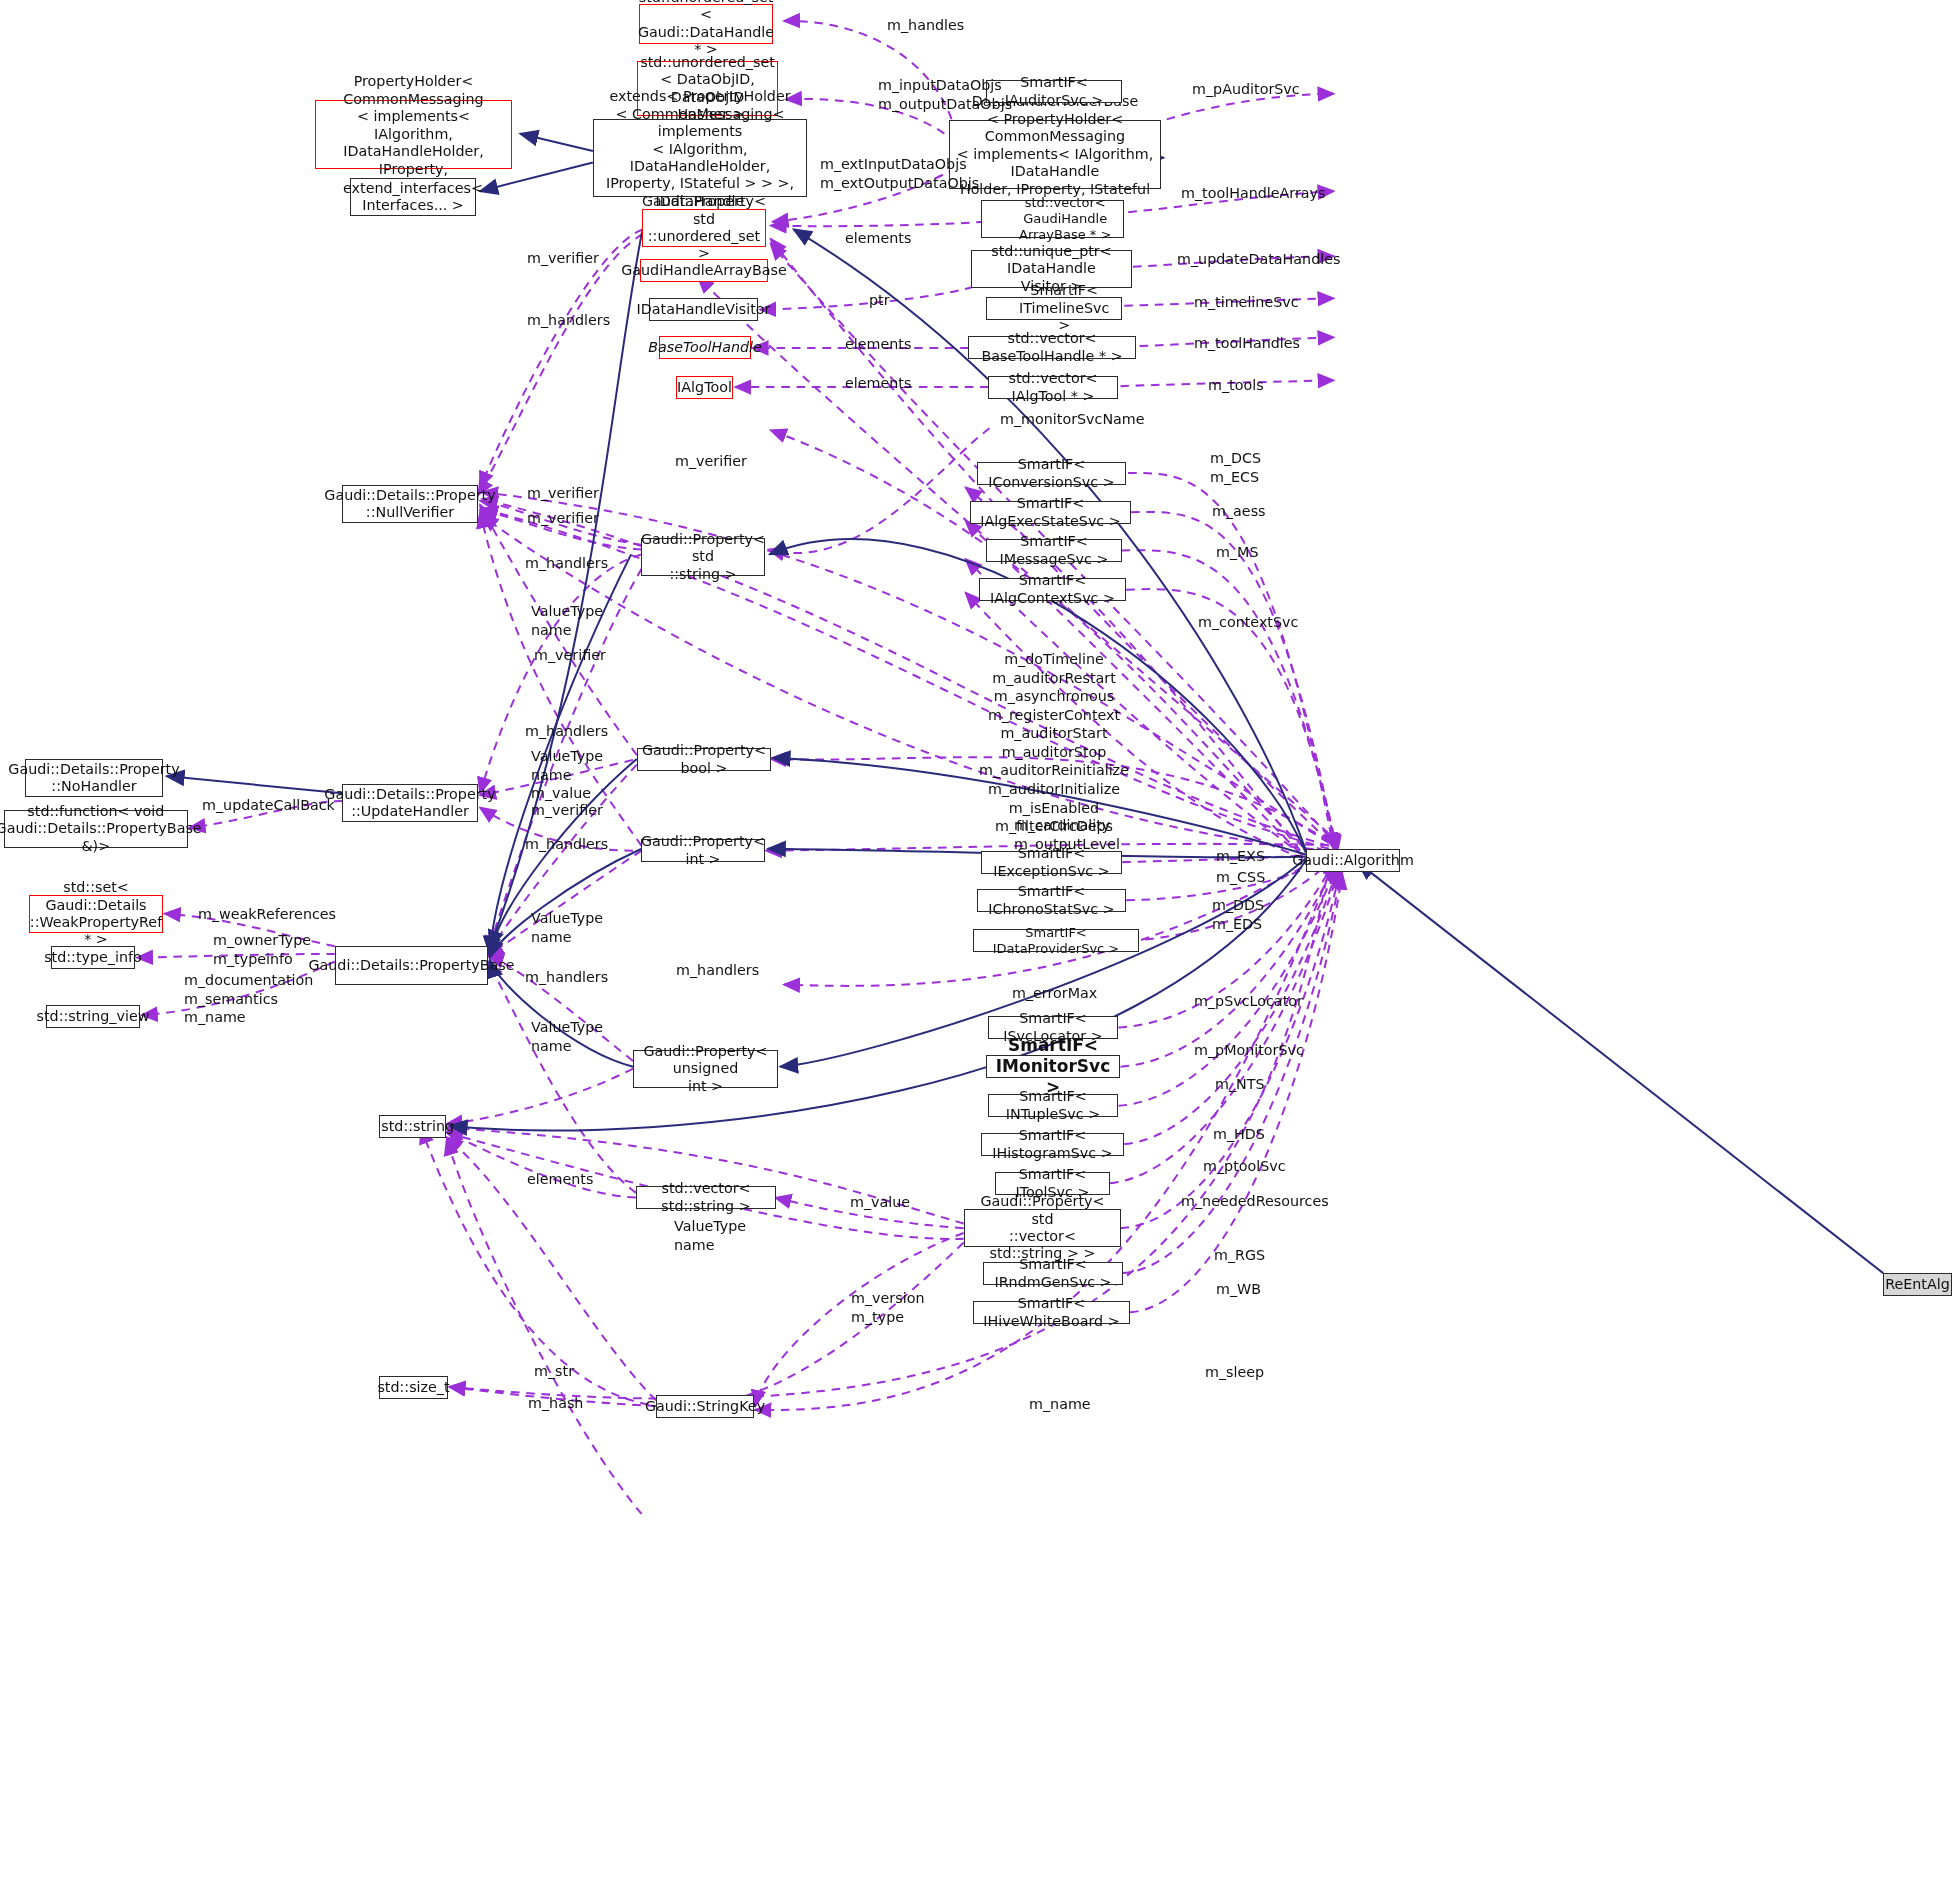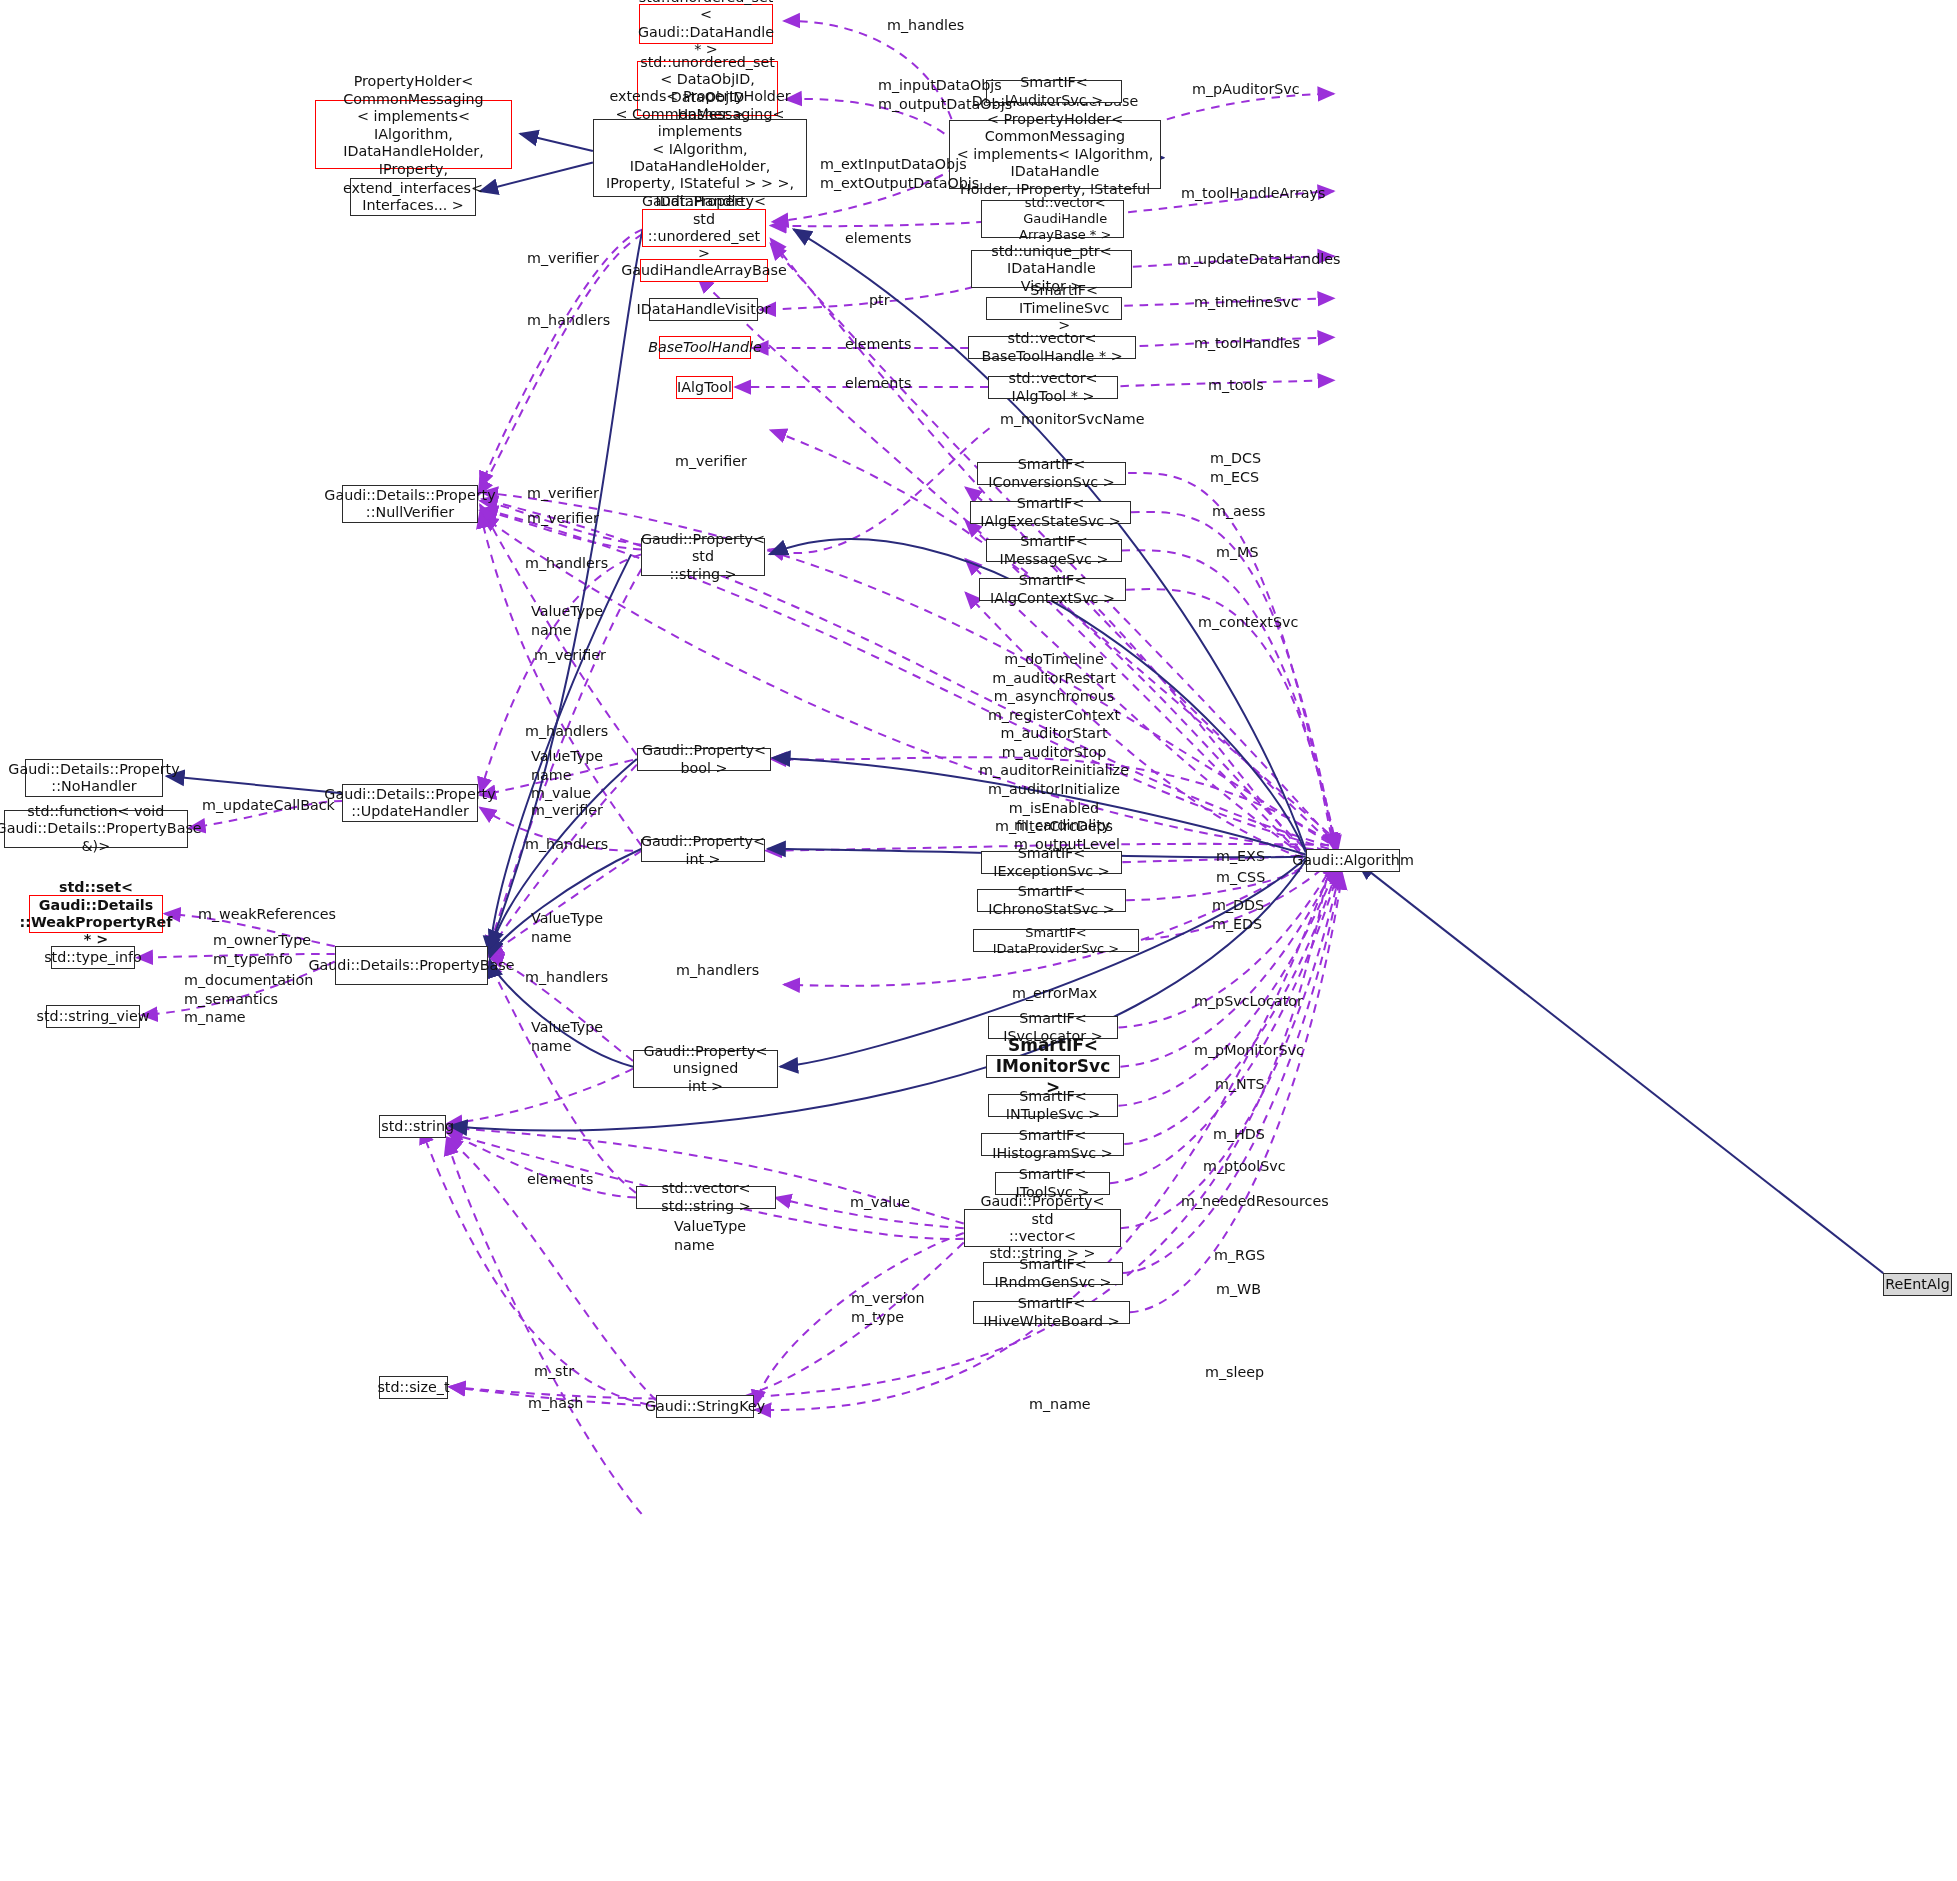--- a/index.html
+++ b/index.html
@@ -167,21 +167,21 @@
     <div class="node" style="left: 986px; top: 539px; width: 136px; height: 23px; font-size: 14.3px;">SmartIF&lt; IMessageSvc &gt;</div>
     <div class="node" style="left: 979px; top: 578px; width: 147px; height: 23px; font-size: 14.3px;">SmartIF&lt; IAlgContextSvc &gt;</div>
     <div class="node" style="left: 25px; top: 759px; width: 138px; height: 38px; font-size: 14.3px;">Gaudi::Details::Property
 ::NoHandler</div>
     <div class="node" style="left: 3.8px; top: 810px; width: 184px; height: 38px; font-size: 14.3px;">std::function&lt; void
 (Gaudi::Details::PropertyBase &amp;)&gt;</div>
     <div class="node" style="left: 342px; top: 784px; width: 136px; height: 38px; font-size: 14.3px;">Gaudi::Details::Property
 ::UpdateHandler</div>
     <div class="node" style="left: 637px; top: 748px; width: 134px; height: 23px; font-size: 14.3px;">Gaudi::Property&lt; bool &gt;</div>
     <div class="node" style="left: 641px; top: 839px; width: 124px; height: 23px; font-size: 14.3px;">Gaudi::Property&lt; int &gt;</div>
-    <div class="node red" style="left: 29px; top: 895px; width: 134px; height: 38px; font-size: 14.3px; font-weight: bold;">std::set&lt; Gaudi::Details
+    <div class="node red" style="left: 29px; top: 895px; width: 134px; height: 38px; font-size: 14.3px;">std::set&lt; Gaudi::Details
 ::WeakPropertyRef * &gt;</div>
     <div class="node" style="left: 51px; top: 946px; width: 84px; height: 23px; font-size: 14.3px;">std::type_info</div>
     <div class="node" style="left: 46px; top: 1005px; width: 94px; height: 23px; font-size: 14.3px;">std::string_view</div>
     <div class="node" style="left: 335px; top: 946px; width: 153px; height: 39px; font-size: 14.3px;">Gaudi::Details::PropertyBase</div>
     <div class="node" style="left: 981px; top: 851px; width: 141px; height: 23px; font-size: 14.3px;">SmartIF&lt; IExceptionSvc &gt;</div>
     <div class="node" style="left: 977px; top: 889px; width: 149px; height: 23px; font-size: 14.3px;">SmartIF&lt; IChronoStatSvc &gt;</div>
     <div class="node" style="left: 973px; top: 929px; width: 166px; height: 23px; font-size: 13px;">SmartIF&lt; IDataProviderSvc &gt;</div>
     <div class="node" style="left: 988px; top: 1016px; width: 130px; height: 23px; font-size: 14.3px;">SmartIF&lt; ISvcLocator &gt;</div>
     <div class="node" style="left: 986px; top: 1055px; width: 134px; height: 23px; font-size: 17px; font-weight: bold;">SmartIF&lt; IMonitorSvc &gt;</div>
     <div class="node" style="left: 988px; top: 1094px; width: 130px; height: 23px; font-size: 14.3px;">SmartIF&lt; INTupleSvc &gt;</div>

